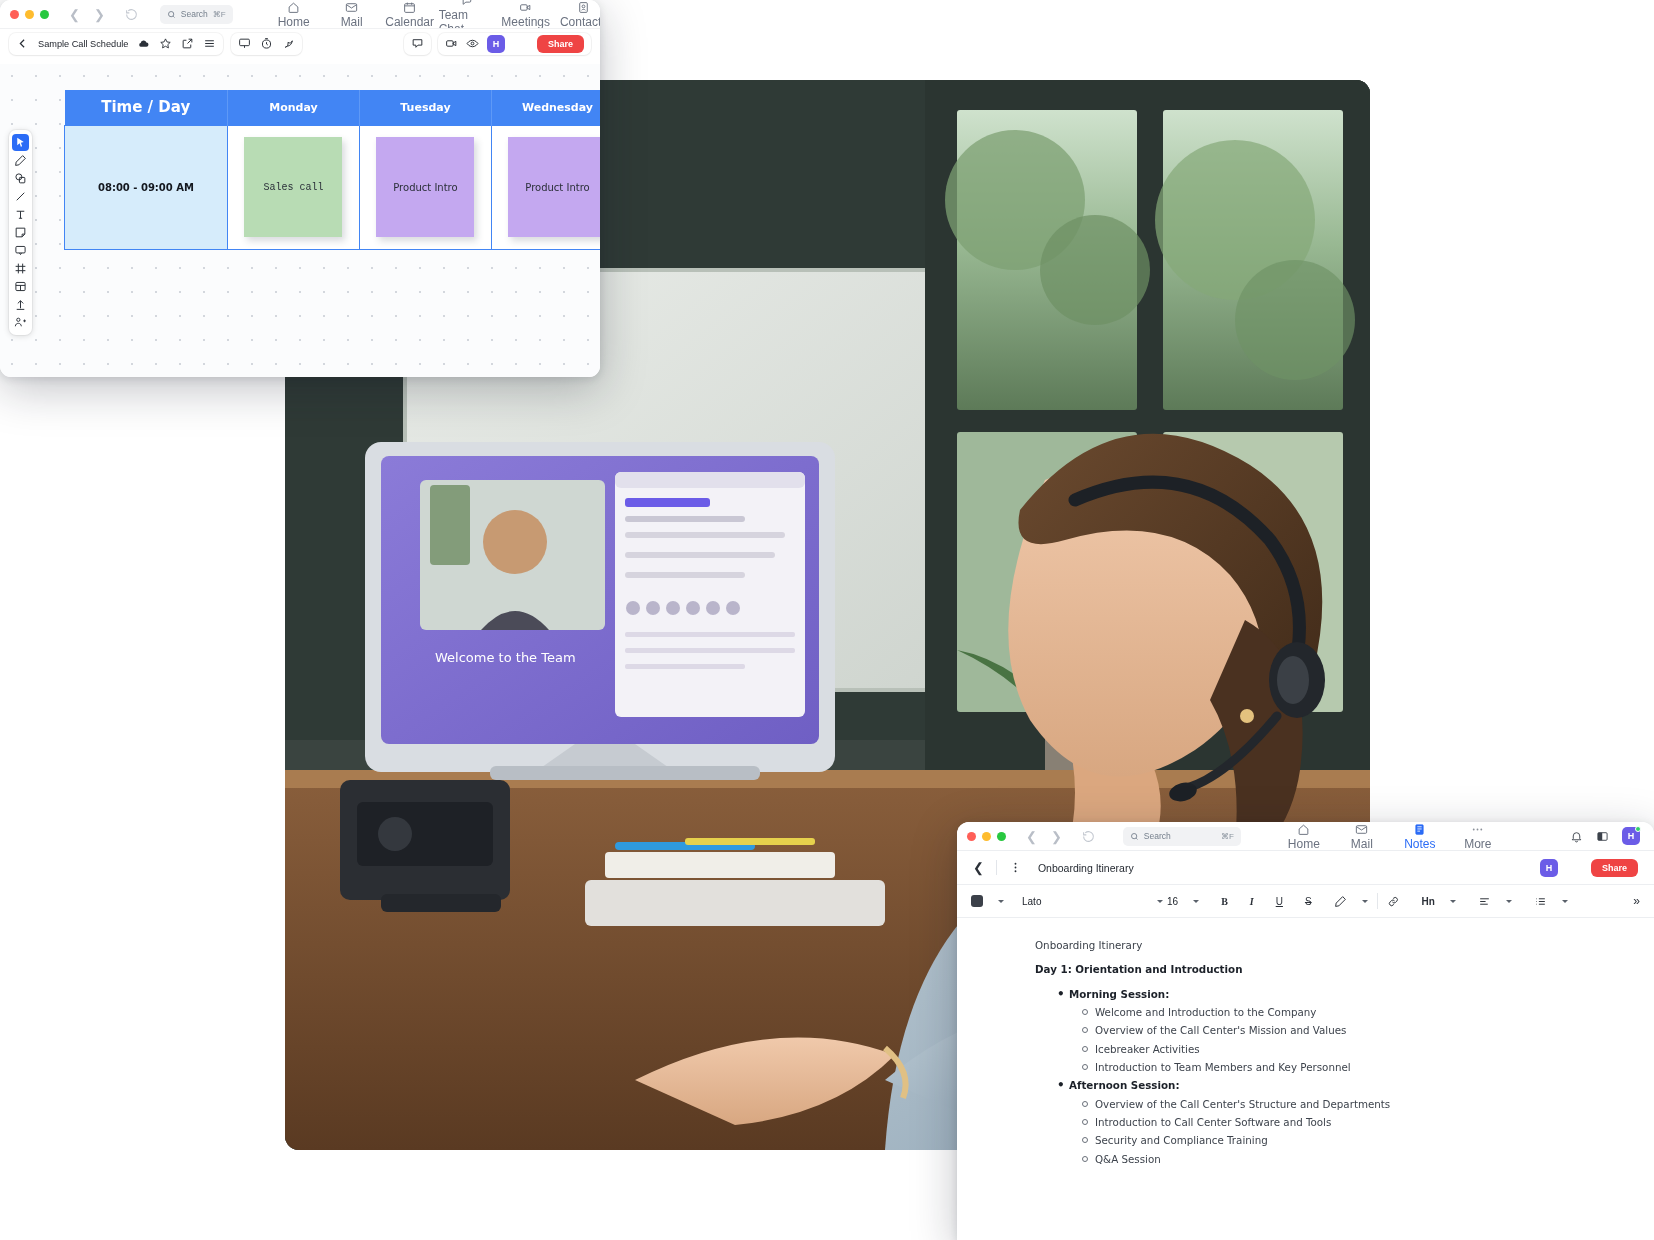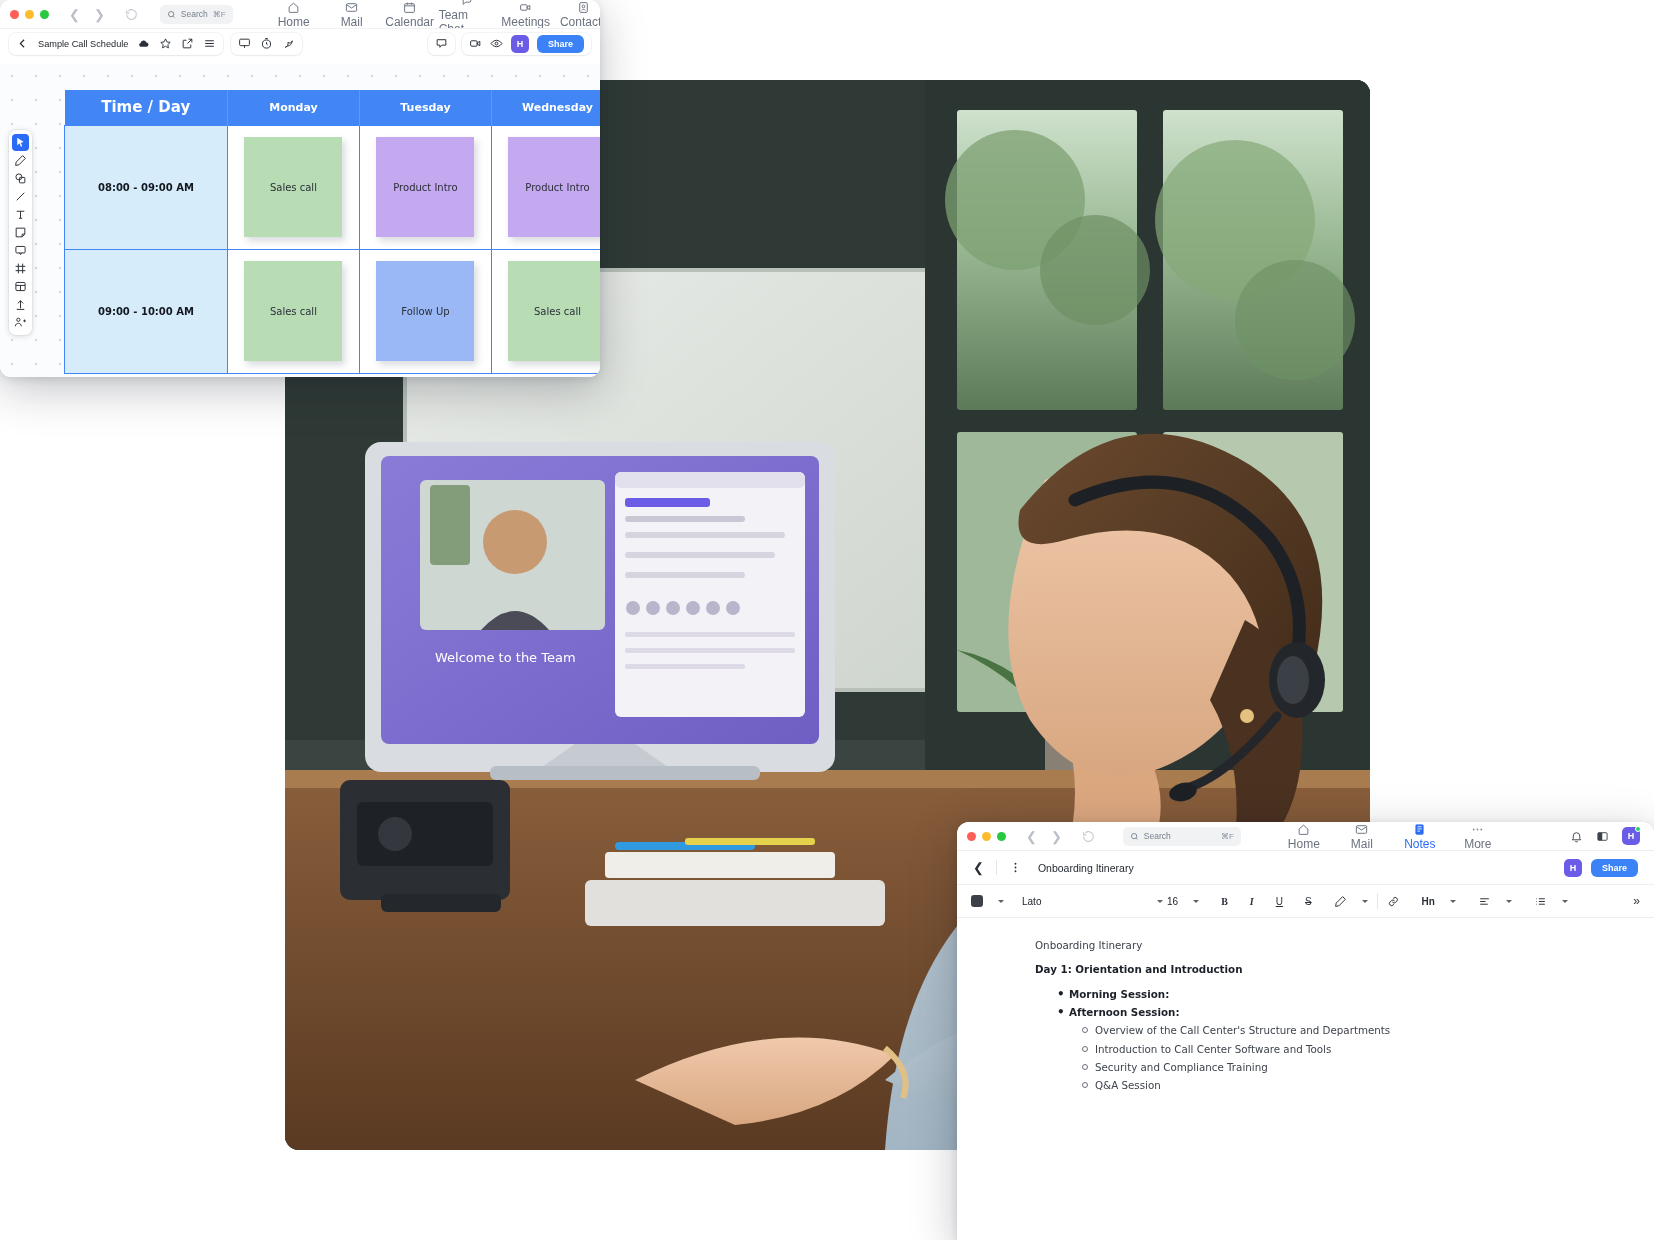--- a/index.html
+++ b/index.html
@@ -78,22 +78,22 @@
     border-top:1px solid #f0f1f3;
   }
   .pill {
     display:flex; align-items:center; gap:9px; height:22px;
     border-radius:7px; background:#fff; padding:0 7px;
     box-shadow: 0 0 0 1px rgba(0,0,0,.045), 0 1px 2px rgba(0,0,0,.05);
   }
   .doc-title { font-size:9.2px; color:#22262e; white-space:nowrap; }
   .ticon { color:#2b3038; display:flex; align-items:center; }
   .share-btn {
-    background:#3b82f6; color:#fff; font-size:9px; font-weight:600;
-    padding:4px 11px; border-radius:6px; border:none; cursor:pointer;
+    background:#ef4444; color:#fff; font-size:9px; font-weight:600;
+    padding:4px 11px; border-radius:6px; border:none; cursor:pointer;margin-left:24px;
   }
   .dotgrid {
     position:absolute; left:0; top:64px; right:0; bottom:0;
     background-image: radial-gradient(#d3d7dd 0.8px, transparent 0.8px);
     background-size: 24px 24px;
     background-color:#fbfcfd;
   }
   .wb-tools {
     position:absolute; left:9px; top:130px; width:23px;
     background:#fff; border-radius:7px;
@@ -126,21 +126,21 @@
     background:#d6ecfb; color:#14181f; font-size:10px; font-weight:700;
     text-align:center;
   }
   .cell-inner { display:flex; align-items:center; justify-content:center; height:100%; }
   .note {
     width:98px; height:100px; display:flex; align-items:center; justify-content:center;
     font-size:10px; color:#2a2f38; text-align:center;
     box-shadow: 3px 4px 7px rgba(30,40,60,.17);
     font-family:"DejaVu Sans", sans-serif;
   }
-  .note-green  { background:#b8dcb4; }
+  .note-green  { background:#b8dcb4;font-family:Liberation Mono, monospace; }
   .note-purple { background:#c4a8f0; }
   .note-blue   { background:#9ab8f5; }
 
   
   #notes-window {
     left: 957px; top: 822px; width: 697px; height: 418px;
     border-radius: 12px 12px 0 0;
   }
   .notes-sub {
     height:34px; display:flex; align-items:center; gap:12px;
@@ -586,38 +586,20 @@
             <div class="cell-inner">
                 <div class="note note-purple">Product Intro</div>
               </div>
           </td>
           <td>
             <div class="cell-inner">
                 <div class="note note-purple">Product Intro</div>
               </div>
           </td>
         </tr>
-        <tr>
-          <td class="timecell">09:00 - 10:00 AM</td>
-          <td>
-            <div class="cell-inner">
-                <div class="note note-green">Sales call</div>
-              </div>
-          </td>
-          <td>
-            <div class="cell-inner">
-                <div class="note note-blue">Follow Up</div>
-              </div>
-          </td>
-          <td>
-            <div class="cell-inner">
-                <div class="note note-green">Sales call</div>
-              </div>
-          </td>
-        </tr>
       </tbody>
     </table>
   </div>
 
   <div class="window" id="notes-window">
 
     <div class="titlebar">
       <div class="lights">
         <span class="light l-red"></span>
         <span class="light l-yellow"></span>
@@ -769,20 +751,26 @@
       </span>
       <span class="fmt" style="margin-left:auto; font-size:12px">»</span>
     </div>
 
     <div class="note-body">
       <div class="nb-line">Onboarding Itinerary</div>
       <div class="nb-h">Day 1: Orientation and Introduction</div>
 
       <ul class="nb-ul">
         <li class="nb-li-b">Morning Session:</li>
+        <ul class="nb-ul2">
+          <li class="nb-li2">Welcome and Introduction to the Company</li>
+          <li class="nb-li2">Overview of the Call Center's Mission and Values</li>
+          <li class="nb-li2">Icebreaker Activities</li>
+          <li class="nb-li2">Introduction to Team Members and Key Personnel</li>
+        </ul>
         <li class="nb-li-b">Afternoon Session:</li>
         <ul class="nb-ul2">
           <li class="nb-li2">Overview of the Call Center's Structure and Departments</li>
           <li class="nb-li2">Introduction to Call Center Software and Tools</li>
           <li class="nb-li2">Security and Compliance Training</li>
           <li class="nb-li2">Q&amp;A Session</li>
         </ul>
       </ul>
     </div>
   </div>

